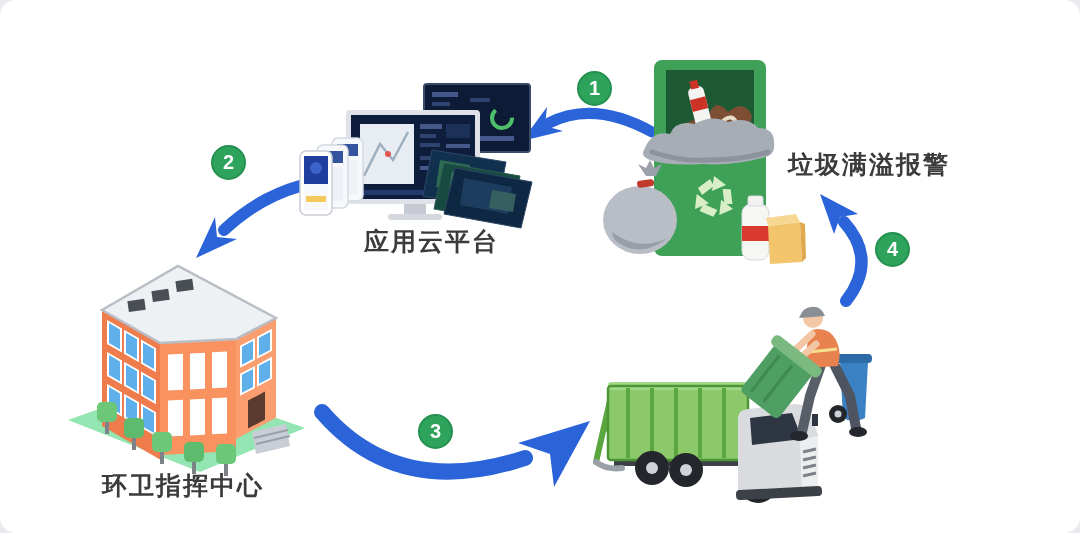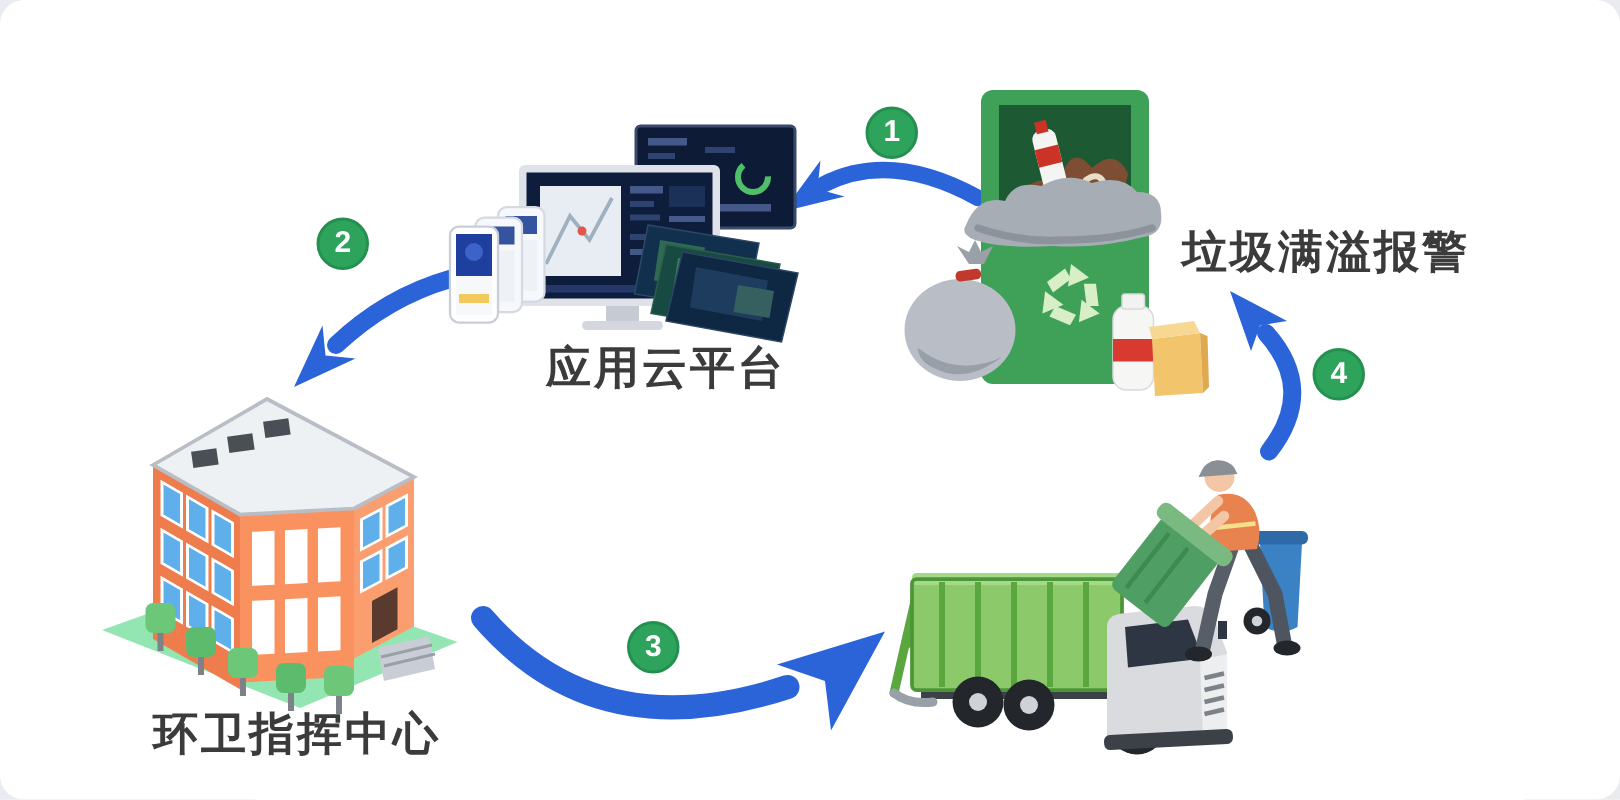--- a/index.html
+++ b/index.html
@@ -1,18 +1,18 @@
 <!DOCTYPE html>
 <html><head>
 <meta charset="utf-8">
 <style>
   html,body{margin:0;padding:0;background:#e9ebee;font-family:"Liberation Sans",sans-serif;}
   .stage{position:relative;width:1080px;height:533px;background:#ffffff;border-radius:16px;overflow:hidden;margin:0 auto;}
   .illustration-layer{position:absolute;left:0;top:0;width:1080px;height:533px;}
-  .node-label{position:absolute;font-weight:bold;color:#3b3b3b;font-size:30px;letter-spacing:2px;white-space:nowrap;}
+  .node-label{position:absolute;font-weight:bold;color:#3b3b3b;font-size:25px;letter-spacing:2px;white-space:nowrap;}
   .lbl-alarm{left:788px;top:148px;}
   .lbl-cloud{left:364px;top:225px;}
   .lbl-center{left:102px;top:469px;}
   .lbl-truck{left:829px;top:448px;}
   .step-badge{position:absolute;width:31px;height:31px;border-radius:50%;background:#2ea35c;border:2px solid #23904f;
     color:#ffffff;font-weight:bold;font-size:20px;line-height:31px;text-align:center;box-sizing:content-box;}
   .badge-1{left:577px;top:71px;}
   .badge-2{left:211px;top:145px;}
   .badge-3{left:418px;top:414px;}
   .badge-4{left:875px;top:232px;}

